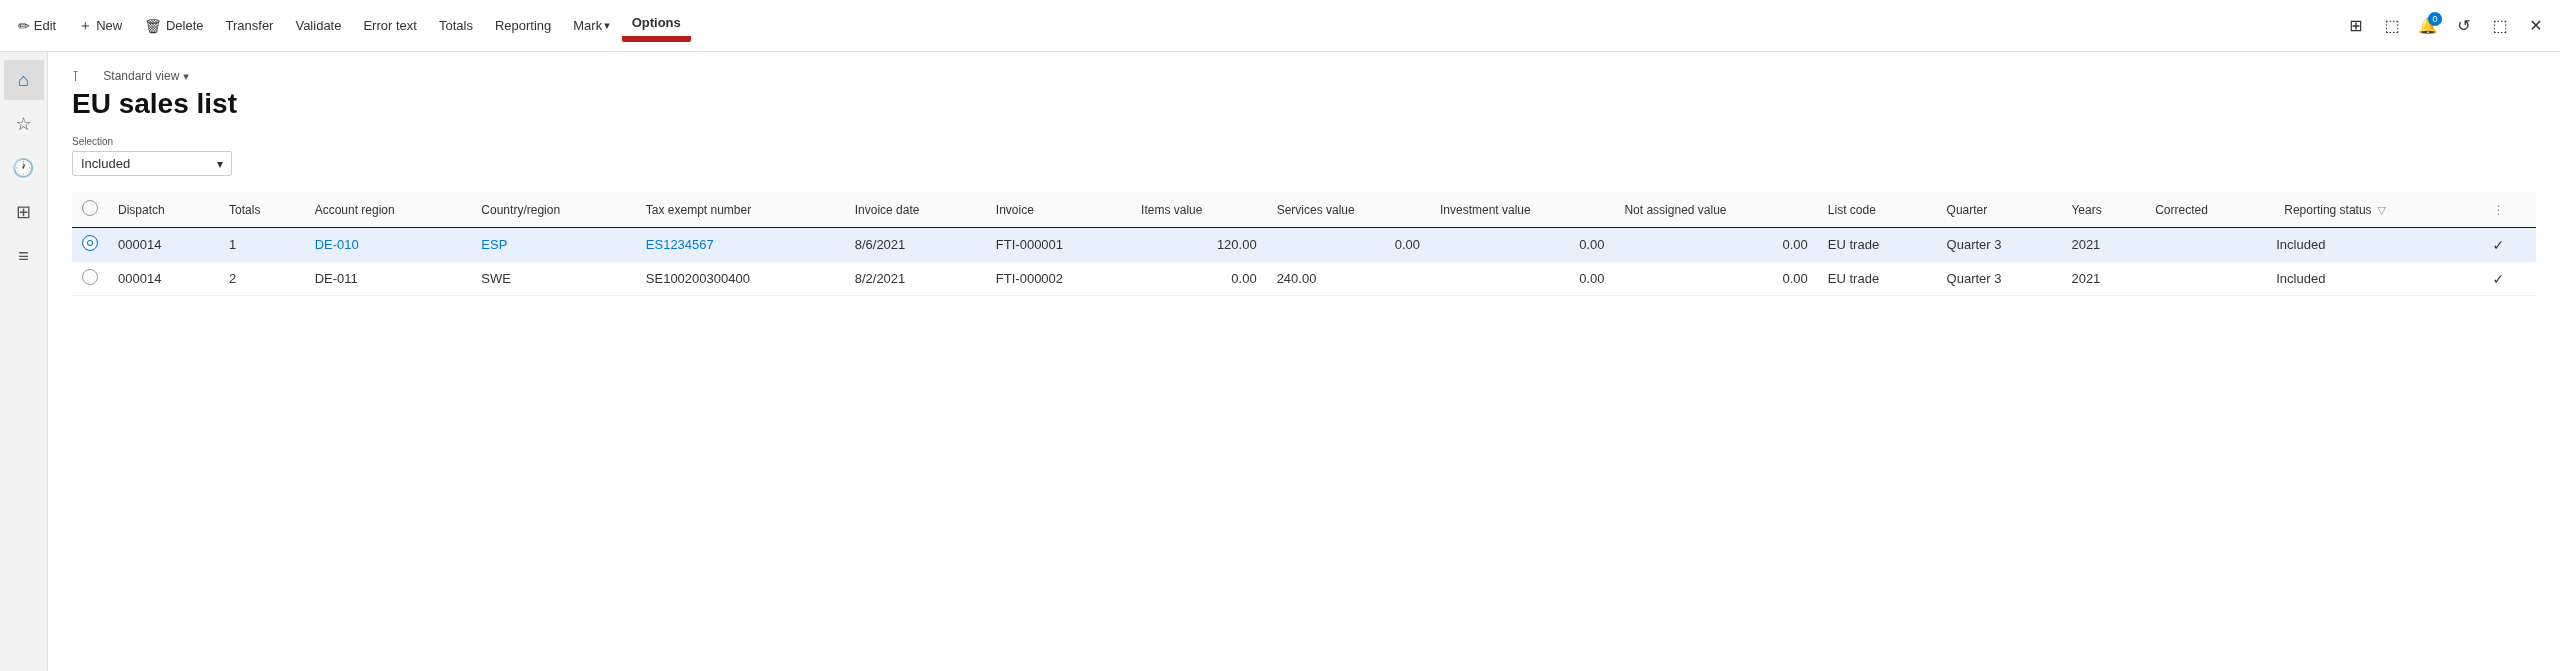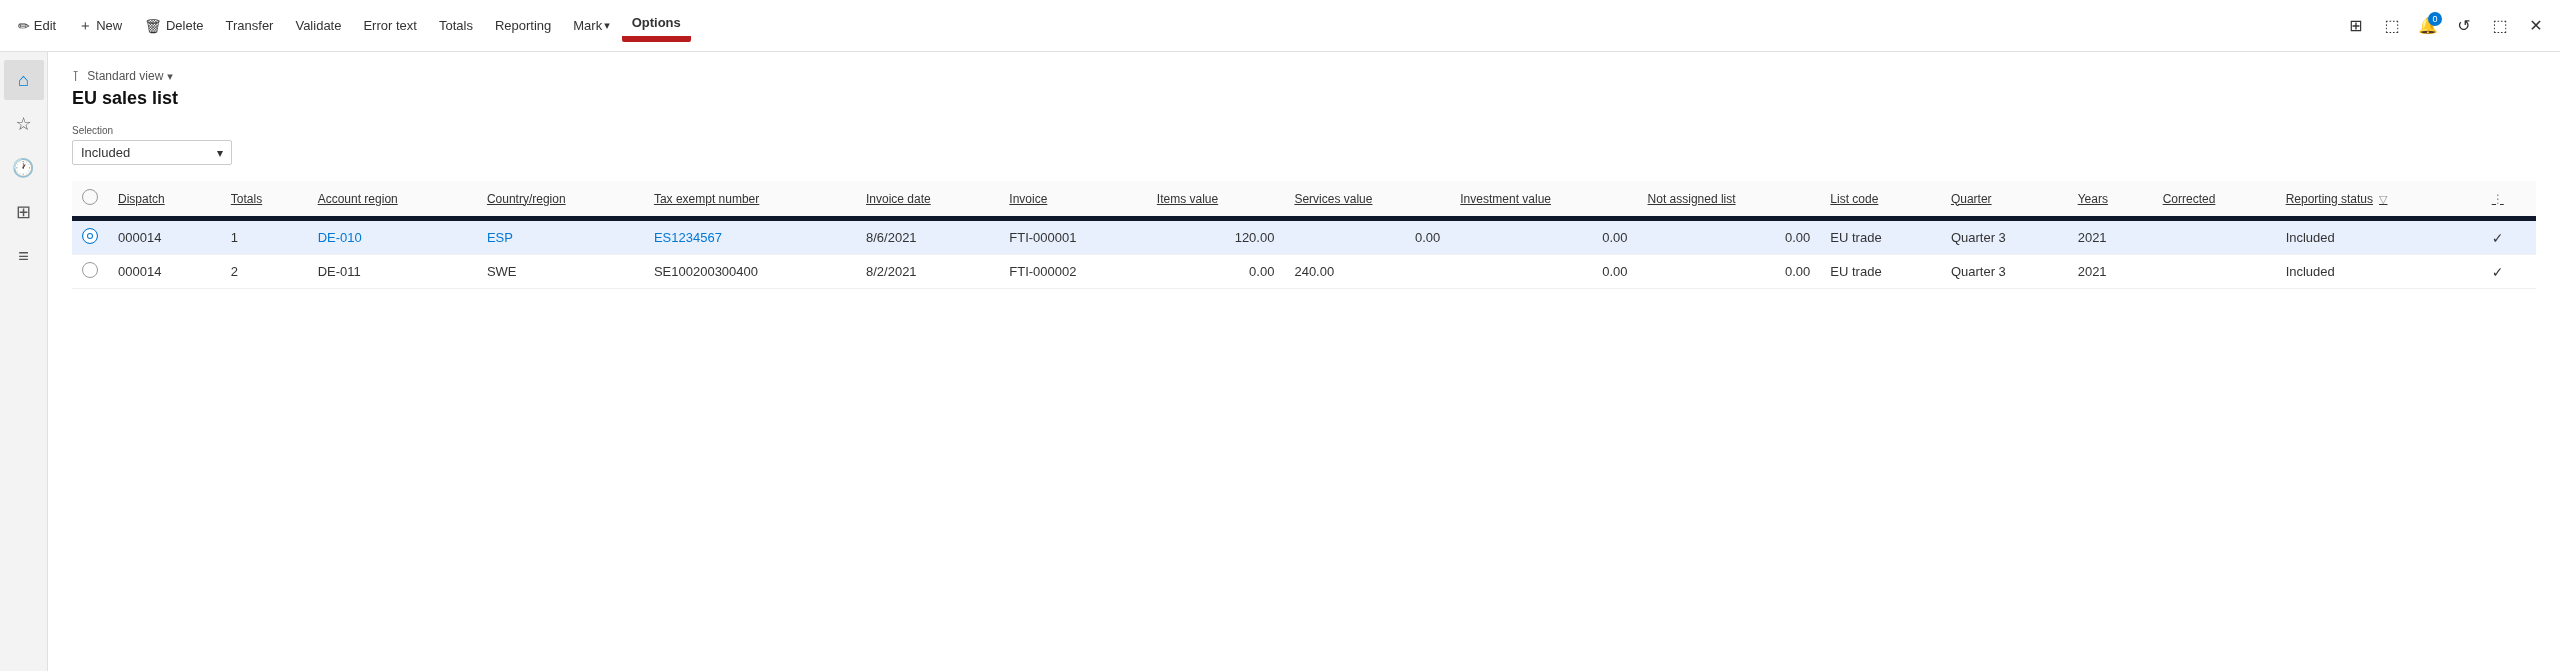--- a/index.html
+++ b/index.html
@@ -90,24 +90,25 @@
     }
     .filter-icon { font-size: 14px; color: #555; cursor: pointer; }
 
     .view-selector {
       display: flex;
       align-items: center;
       gap: 4px;
       font-size: 12px;
       color: #555;
       cursor: pointer;
+      margin-left: 16px;
     }
 
     .page-title {
-      font-size: 18px;
+      font-size: 28px;
       font-weight: 600;
       color: #111;
       margin-bottom: 16px;
     }
 
     .selection-label {
       font-size: 10px;
       color: #555;
       margin-bottom: 4px;
     }
@@ -155,22 +156,21 @@
       background: #fafafa;
       border-bottom: 1px solid #e0e0e0;
     }
     .data-table th {
       padding: 8px 10px;
       text-align: left;
       font-weight: 500;
       color: #333;
       white-space: nowrap;
       font-size: 12px;
-      border-bottom: 5px solid #0f172a;
-      text-decoration: underline;
+      border-bottom: 1px solid #0f172a;
     }
     .data-table td {
       padding: 7px 10px;
       white-space: nowrap;
       border-bottom: 1px solid #f0f0f0;
       color: #333;
     }
     .data-table tbody tr.selected { background: #e8f0fe; }
     .data-table tbody tr.selected td { color: #333; }
 
@@ -186,21 +186,21 @@
       border: 1px solid #0078d4;
       background: #fff;
       box-shadow: inset 0 0 0 4px #fff, inset 0 0 0 5px #0078d4;
     }
 
     .link-text { color: #0078d4; cursor: pointer; text-decoration: none; }
 
     .check-mark { color: #333; font-size: 14px; }
     .col-filter-icon { font-size: 11px; color: #888; cursor: pointer; margin-left: 4px; }
 
-    .th-with-icon { display: flex; align-items: flex-end; gap: 2px; }
+    .th-with-icon { display: flex; align-items: flex-end; gap: 2px; margin-left: 8px; }
   </style>
 </head>
 <body>
 
 <div class="toolbar">
   <button class="toolbar-btn">
     <span class="icon">✏</span>
     <span>Edit</span>
   </button>
   <button class="toolbar-btn">
@@ -295,21 +295,21 @@
           <th><span>Dispatch</span></th>
           <th><span>Totals</span></th>
           <th><span>Account region</span></th>
           <th><span>Country/region</span></th>
           <th><span>Tax exempt number</span></th>
           <th><span>Invoice date</span></th>
           <th><span>Invoice</span></th>
           <th><span>Items value</span></th>
           <th><span>Services value</span></th>
           <th><span>Investment value</span></th>
-          <th><span>Not assigned list</span></th>
+          <th><span>Not assigned value</span></th>
           <th><span>List code</span></th>
           <th><span>Quarter</span></th>
           <th><span>Years</span></th>
           <th><span>Corrected</span></th>
           <th>
             <div class="th-with-icon">
               <span>Reporting status</span>
               <span class="col-filter-icon">▽</span>
             </div>
           </th>

